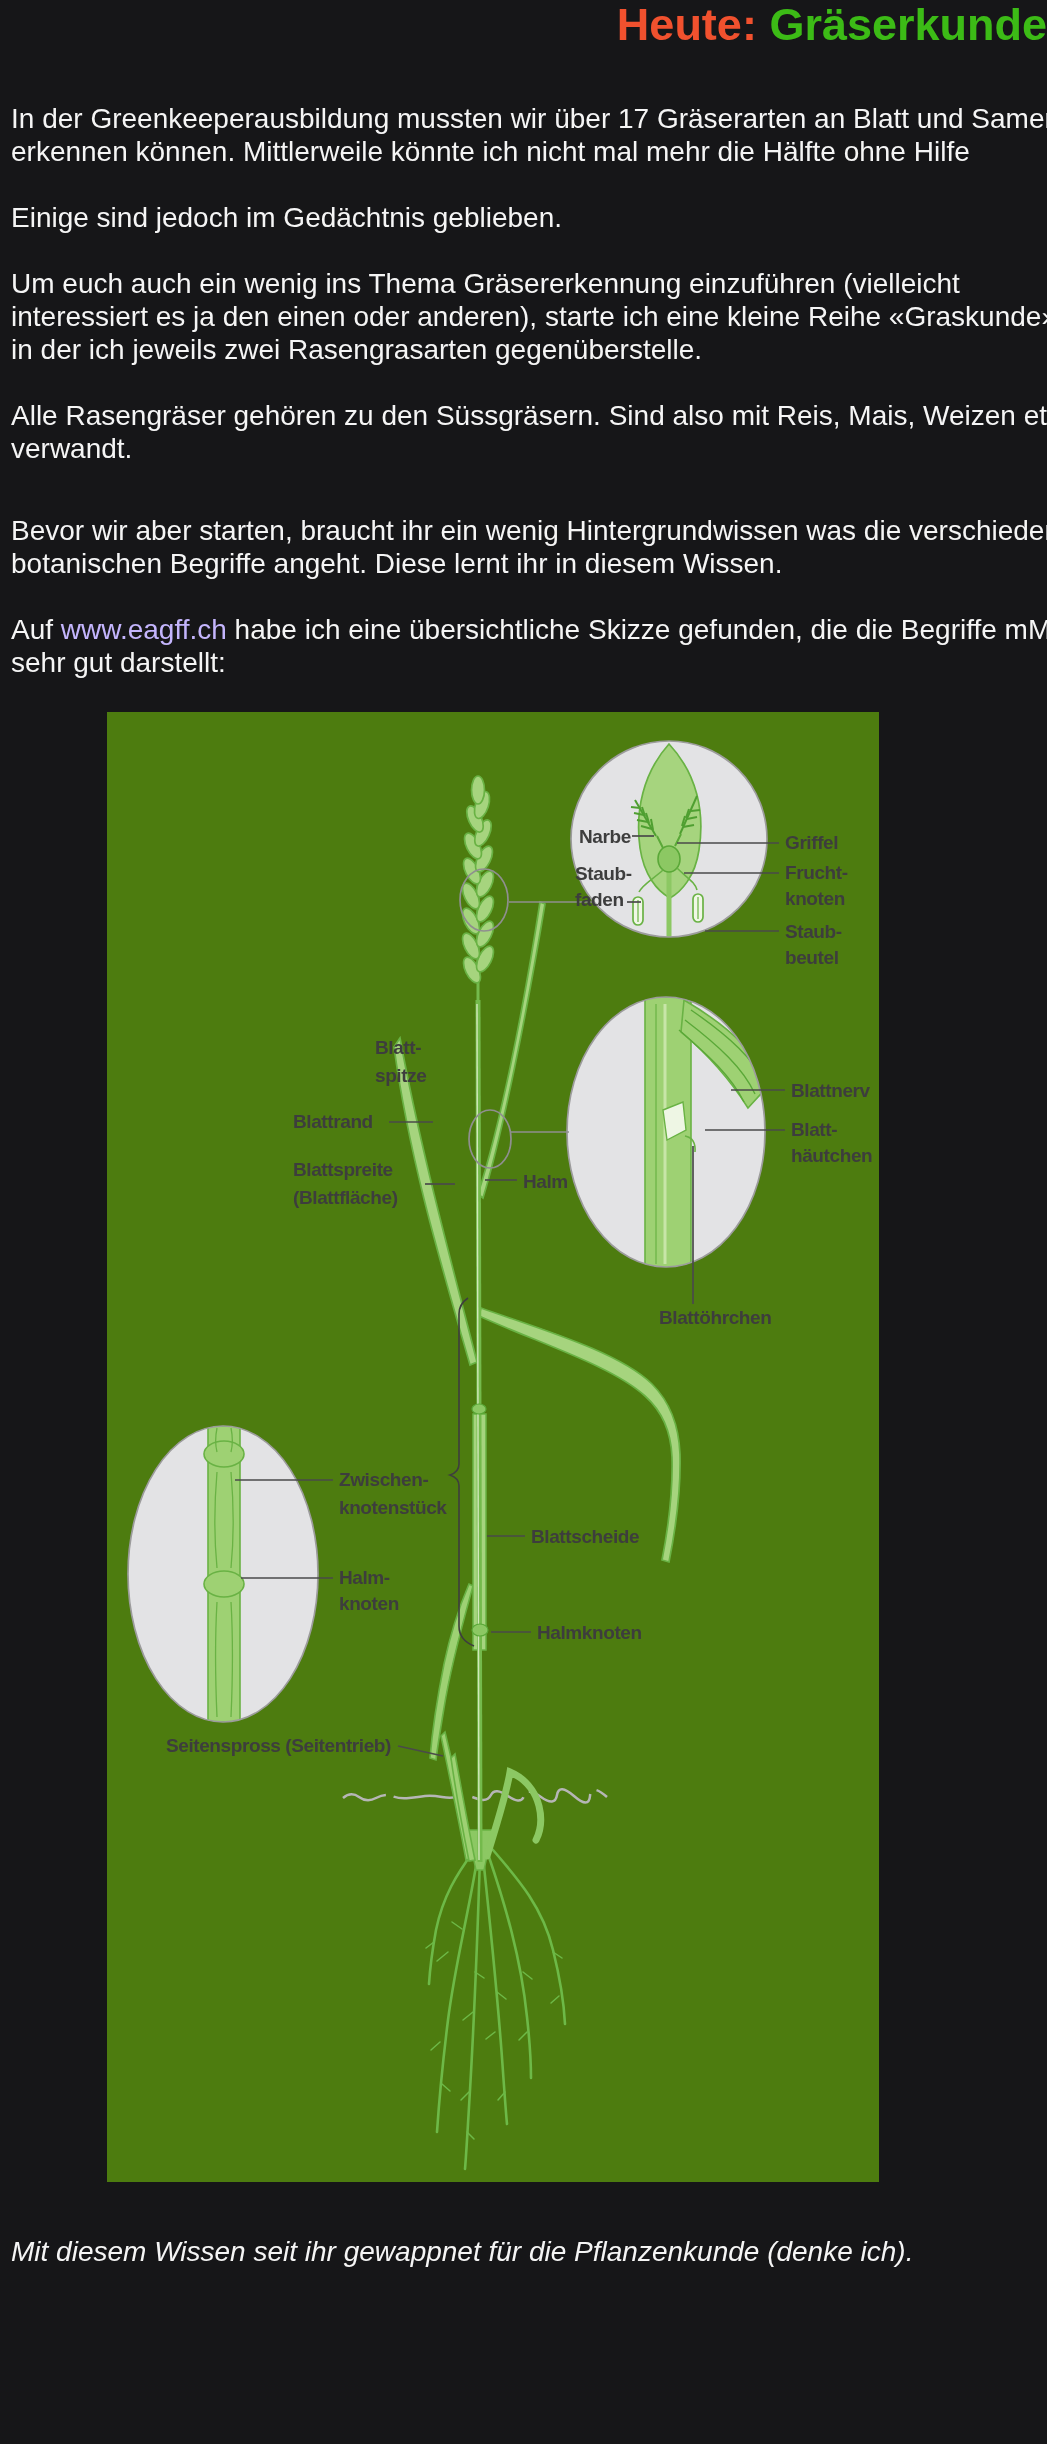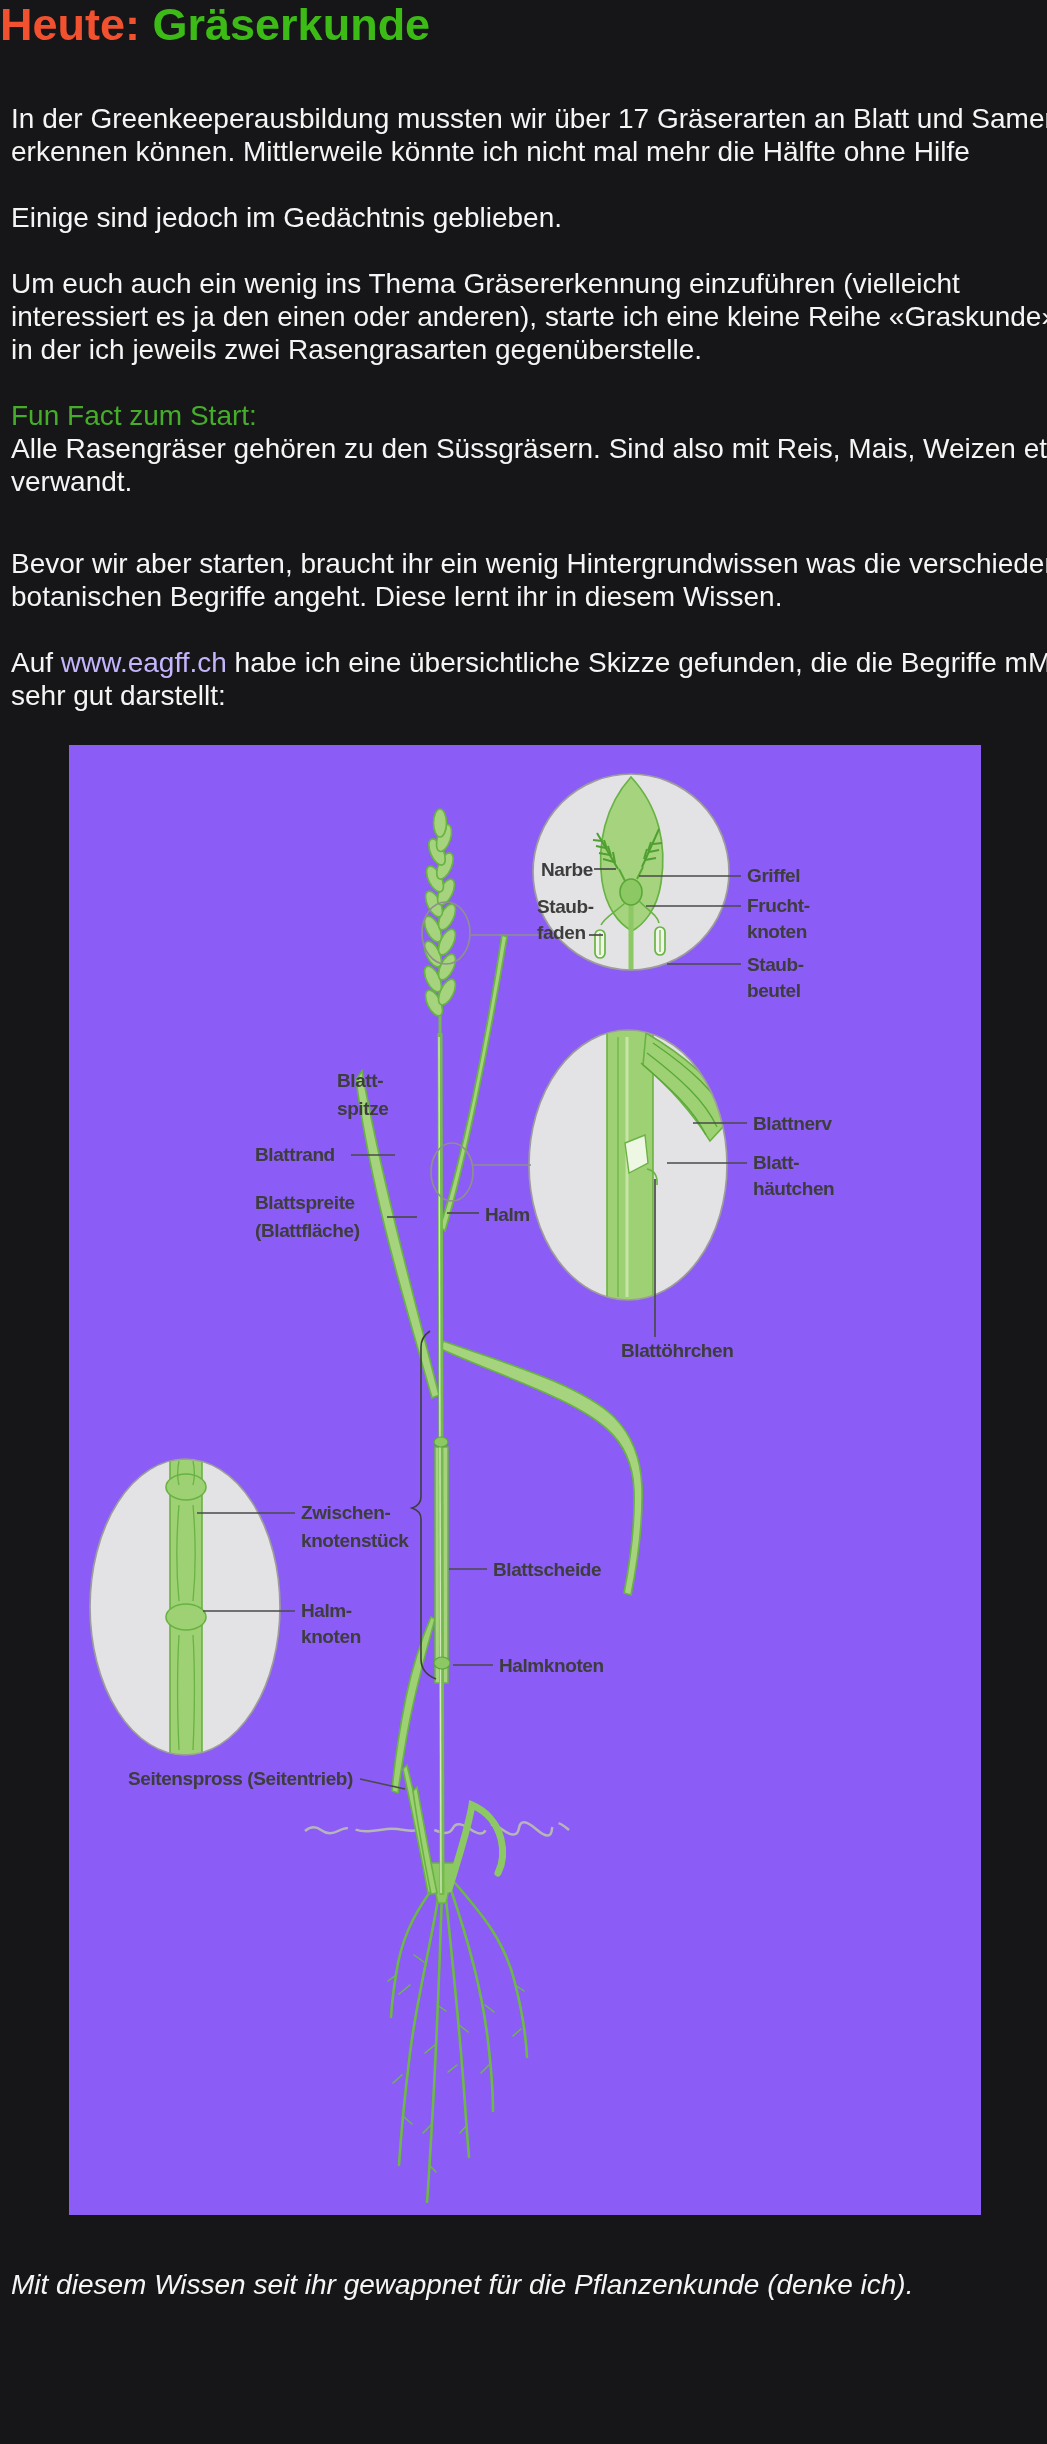--- a/index.html
+++ b/index.html
@@ -9,35 +9,35 @@
     font-family:"Liberation Sans",sans-serif;
     color:#f5f5f5;
   }
   .page{width:1047px;}
   h1.title{
     margin:6px 0 0 0;text-align:center;
     font-size:97px;line-height:1.08;font-weight:bold;
     color:#f1512e;letter-spacing:-1px;
   }
   h2.subtitle{
-    margin:0;text-align:left;
+    margin:0;text-align:right;
     font-size:45px;line-height:1.1;font-weight:bold;
   }
   .red{color:#f1512e;}
   .green-bright{color:#3cbb16;}
   .green-soft{color:#45ad2a;}
   .content{padding:0 11px;margin-top:52px;font-size:28px;}
   .para{margin:0 0 33px 0;}
   .para .line{display:block;line-height:33px;white-space:nowrap;}
   .para.gap-before{margin-top:49px;}
   .link{color:#c4b5fd;text-decoration:none;cursor:pointer;}
   .diagram-box{
-    width:912px;height:1470px;
-    margin:26px 0 0 58px;
-    background:#8b5cf6;
+    width:772px;height:1470px;
+    margin:26px 0 0 96px;
+    background:#4d7c0f;
   }
   .closing{margin-top:53px;font-style:italic;}
   
   .d-lbl{font-family:"Liberation Sans",sans-serif;font-weight:bold;font-size:19px;fill:#3d3d3d;letter-spacing:-0.4px;}
   .d-ln{stroke:#4a4a4a;stroke-width:1.7;fill:none;}
   .d-marker{fill:none;stroke:#8f8f8f;stroke-width:1.7;}
   .d-inset-bg{fill:#e3e3e5;stroke:none;}
   .d-inset-br{fill:none;stroke:#9c9c9c;stroke-width:1.7;}
   .g-fill{fill:#a6d47e;stroke:#69b244;stroke-width:1.7;}
   .g-fill2{fill:#9ed173;stroke:#69b244;stroke-width:1.6;}
@@ -62,21 +62,20 @@
       <span class="line">Einige sind jedoch im Gedächtnis geblieben.</span>
     </p>
 
     <p class="para">
       <span class="line">Um euch auch ein wenig ins Thema Gräsererkennung einzuführen (vielleicht</span>
       <span class="line">interessiert es ja den einen oder anderen), starte ich eine kleine Reihe «Graskunde»,</span>
       <span class="line">in der ich jeweils zwei Rasengrasarten gegenüberstelle.</span>
     </p>
 
     <p class="para">
-      <span class="line green-soft">Fun Fact zum Start:</span>
       <span class="line">Alle Rasengräser gehören zu den Süssgräsern. Sind also mit Reis, Mais, Weizen etc.</span>
       <span class="line">verwandt.</span>
     </p>
 
     <p class="para gap-before">
       <span class="line">Bevor wir aber starten, braucht ihr ein wenig Hintergrundwissen was die verschiedenen</span>
       <span class="line">botanischen Begriffe angeht. Diese lernt ihr in diesem Wissen.</span>
     </p>
 
     <p class="para">

